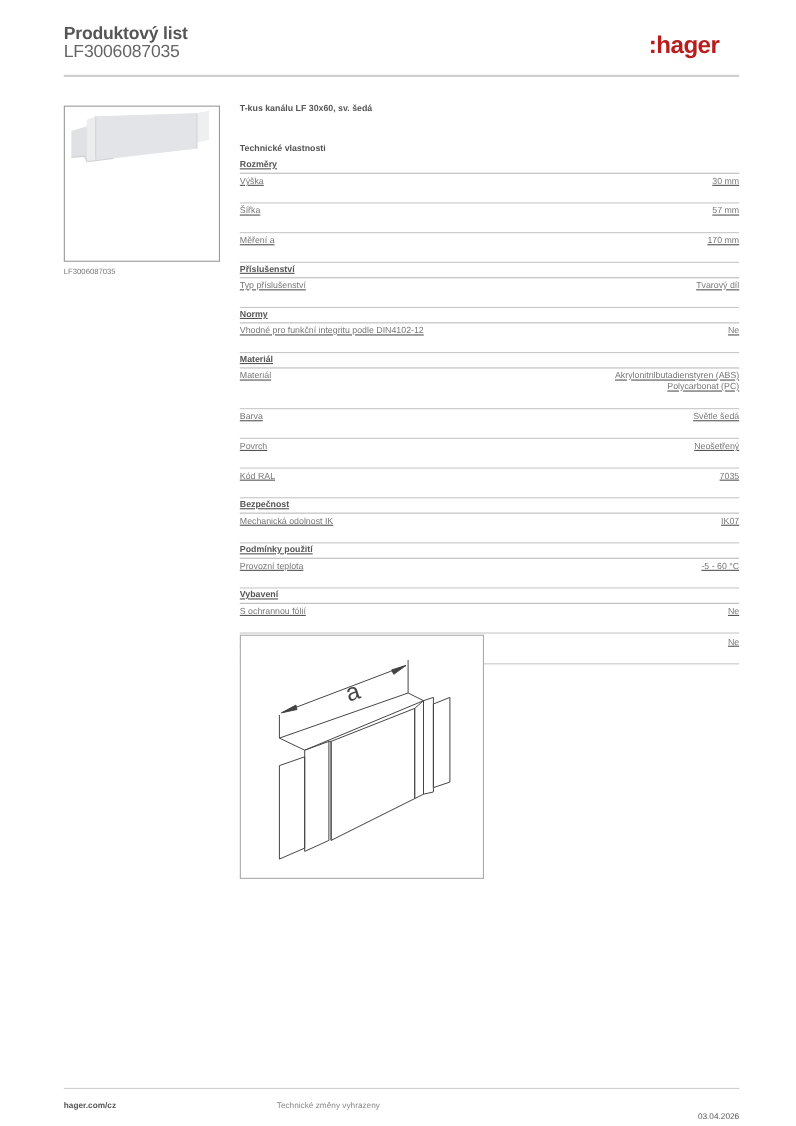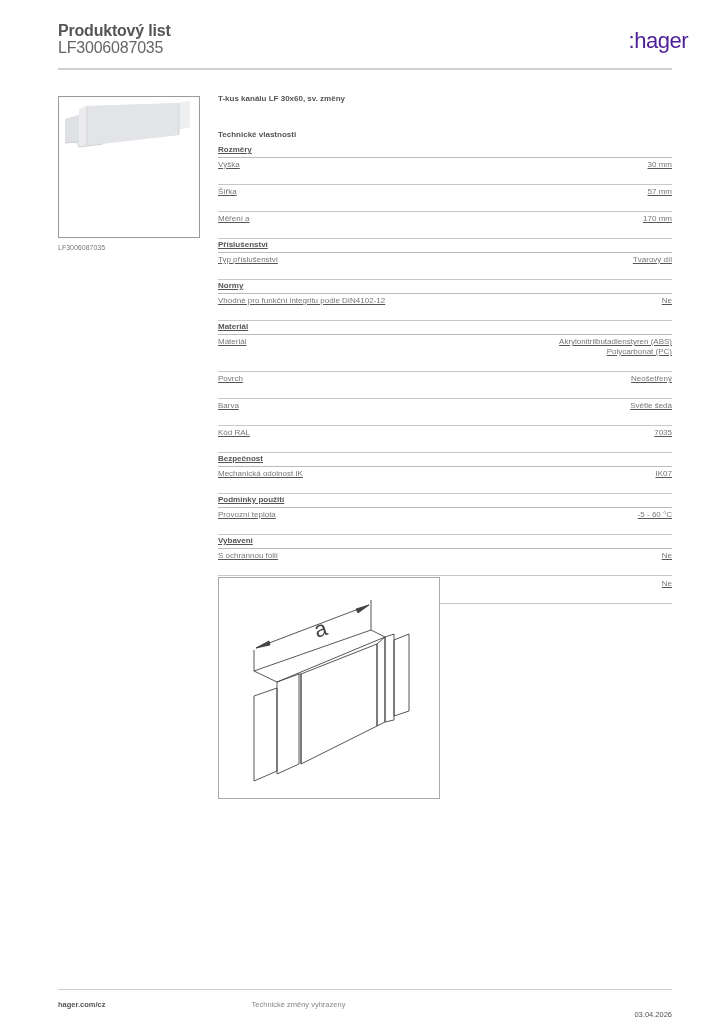--- a/index.html
+++ b/index.html
@@ -1,20 +1,20 @@
 <!DOCTYPE html>
 <html><head>
 <meta charset="utf-8">
 <style>
   html, body { margin:0; padding:0; background:#ffffff; }
   body { width:724px; height:1024px; position:relative; font-family:"Liberation Sans", sans-serif; color:#555; overflow:hidden; }
 
   .header-title { position:absolute; left:58px; top:22px; font-size:16px; font-weight:bold; color:#555; letter-spacing:-0.2px; }
   .header-code { position:absolute; left:58px; top:39px; font-size:16px; color:#666; letter-spacing:-0.2px; }
-  .logo { position:absolute; right:36px; top:28px; font-size:22px; font-weight:normal; color:#4c1d95; letter-spacing:-0.5px; }
+  .logo { position:absolute; right:70px; top:28px; font-size:22px; font-weight:bold; color:#b91c1c; letter-spacing:-0.5px; }
   .header-rule { position:absolute; left:58px; top:68px; width:614px; height:2px; background:#cfcfcf; }
 
   .thumb { position:absolute; left:58px; top:96px; width:142px; height:142px; border:1px solid #9a9a9a; box-sizing:border-box; background:#fff; }
   .thumb-caption { position:absolute; left:58px; top:244px; font-size:7px; color:#777; }
 
   .main { position:absolute; left:218px; top:94px; width:454px; }
   .product-name { font-size:8px; font-weight:bold; color:#555; height:14px; }
   .section-title { font-size:8px; font-weight:bold; color:#555; margin-top:22px; height:14px; }
 
   .group { margin-top:1px;text-decoration:underline; }
@@ -47,21 +47,21 @@
     <polygon points="28,9 120,6 120,38 28,48" fill="#e2e4e7"></polygon>
     <polygon points="120,6 131,4 131,30 120,32" fill="#eeeff1"></polygon>
     <line x1="28" y1="9" x2="28" y2="48" stroke="#d2d4d7" stroke-width="1"></line>
     <line x1="120" y1="6" x2="120" y2="38" stroke="#d2d4d7" stroke-width="1"></line>
     <polyline points="6,46 18,45 20,50 44,47" fill="none" stroke="#cfd2d5" stroke-width="1"></polyline>
   </svg>
 </div>
 <div class="thumb-caption">LF3006087035</div>
 
 <div class="main">
-  <div class="product-name">T-kus kanálu LF 30x60, sv. změny</div>
+  <div class="product-name">T-kus kanálu LF 30x60, sv. šedá</div>
   <div class="section-title">Technické vlastnosti</div>
 
   <div class="group">
     <div class="group-title">Rozměry</div>
     <div class="row">
         <span>Výška</span>
         <span class="val">30 mm</span>
       </div>
     <div class="row">
         <span>Šířka</span>
@@ -89,26 +89,26 @@
       </div>
   </div>
 
   <div class="group">
     <div class="group-title">Materiál</div>
     <div class="row">
         <span>Materiál</span>
         <span class="val"><span>Akrylonitrilbutadienstyren (ABS)</span><br><span>Polycarbonat (PC)</span></span>
       </div>
     <div class="row">
+        <span>Barva</span>
+        <span class="val">Světle šedá</span>
+      </div>
+    <div class="row">
         <span>Povrch</span>
         <span class="val">Neošetřený</span>
-      </div>
-    <div class="row">
-        <span>Barva</span>
-        <span class="val">Světle šedá</span>
       </div>
     <div class="row">
         <span>Kód RAL</span>
         <span class="val">7035</span>
       </div>
   </div>
 
   <div class="group">
     <div class="group-title">Bezpečnost</div>
     <div class="row">

